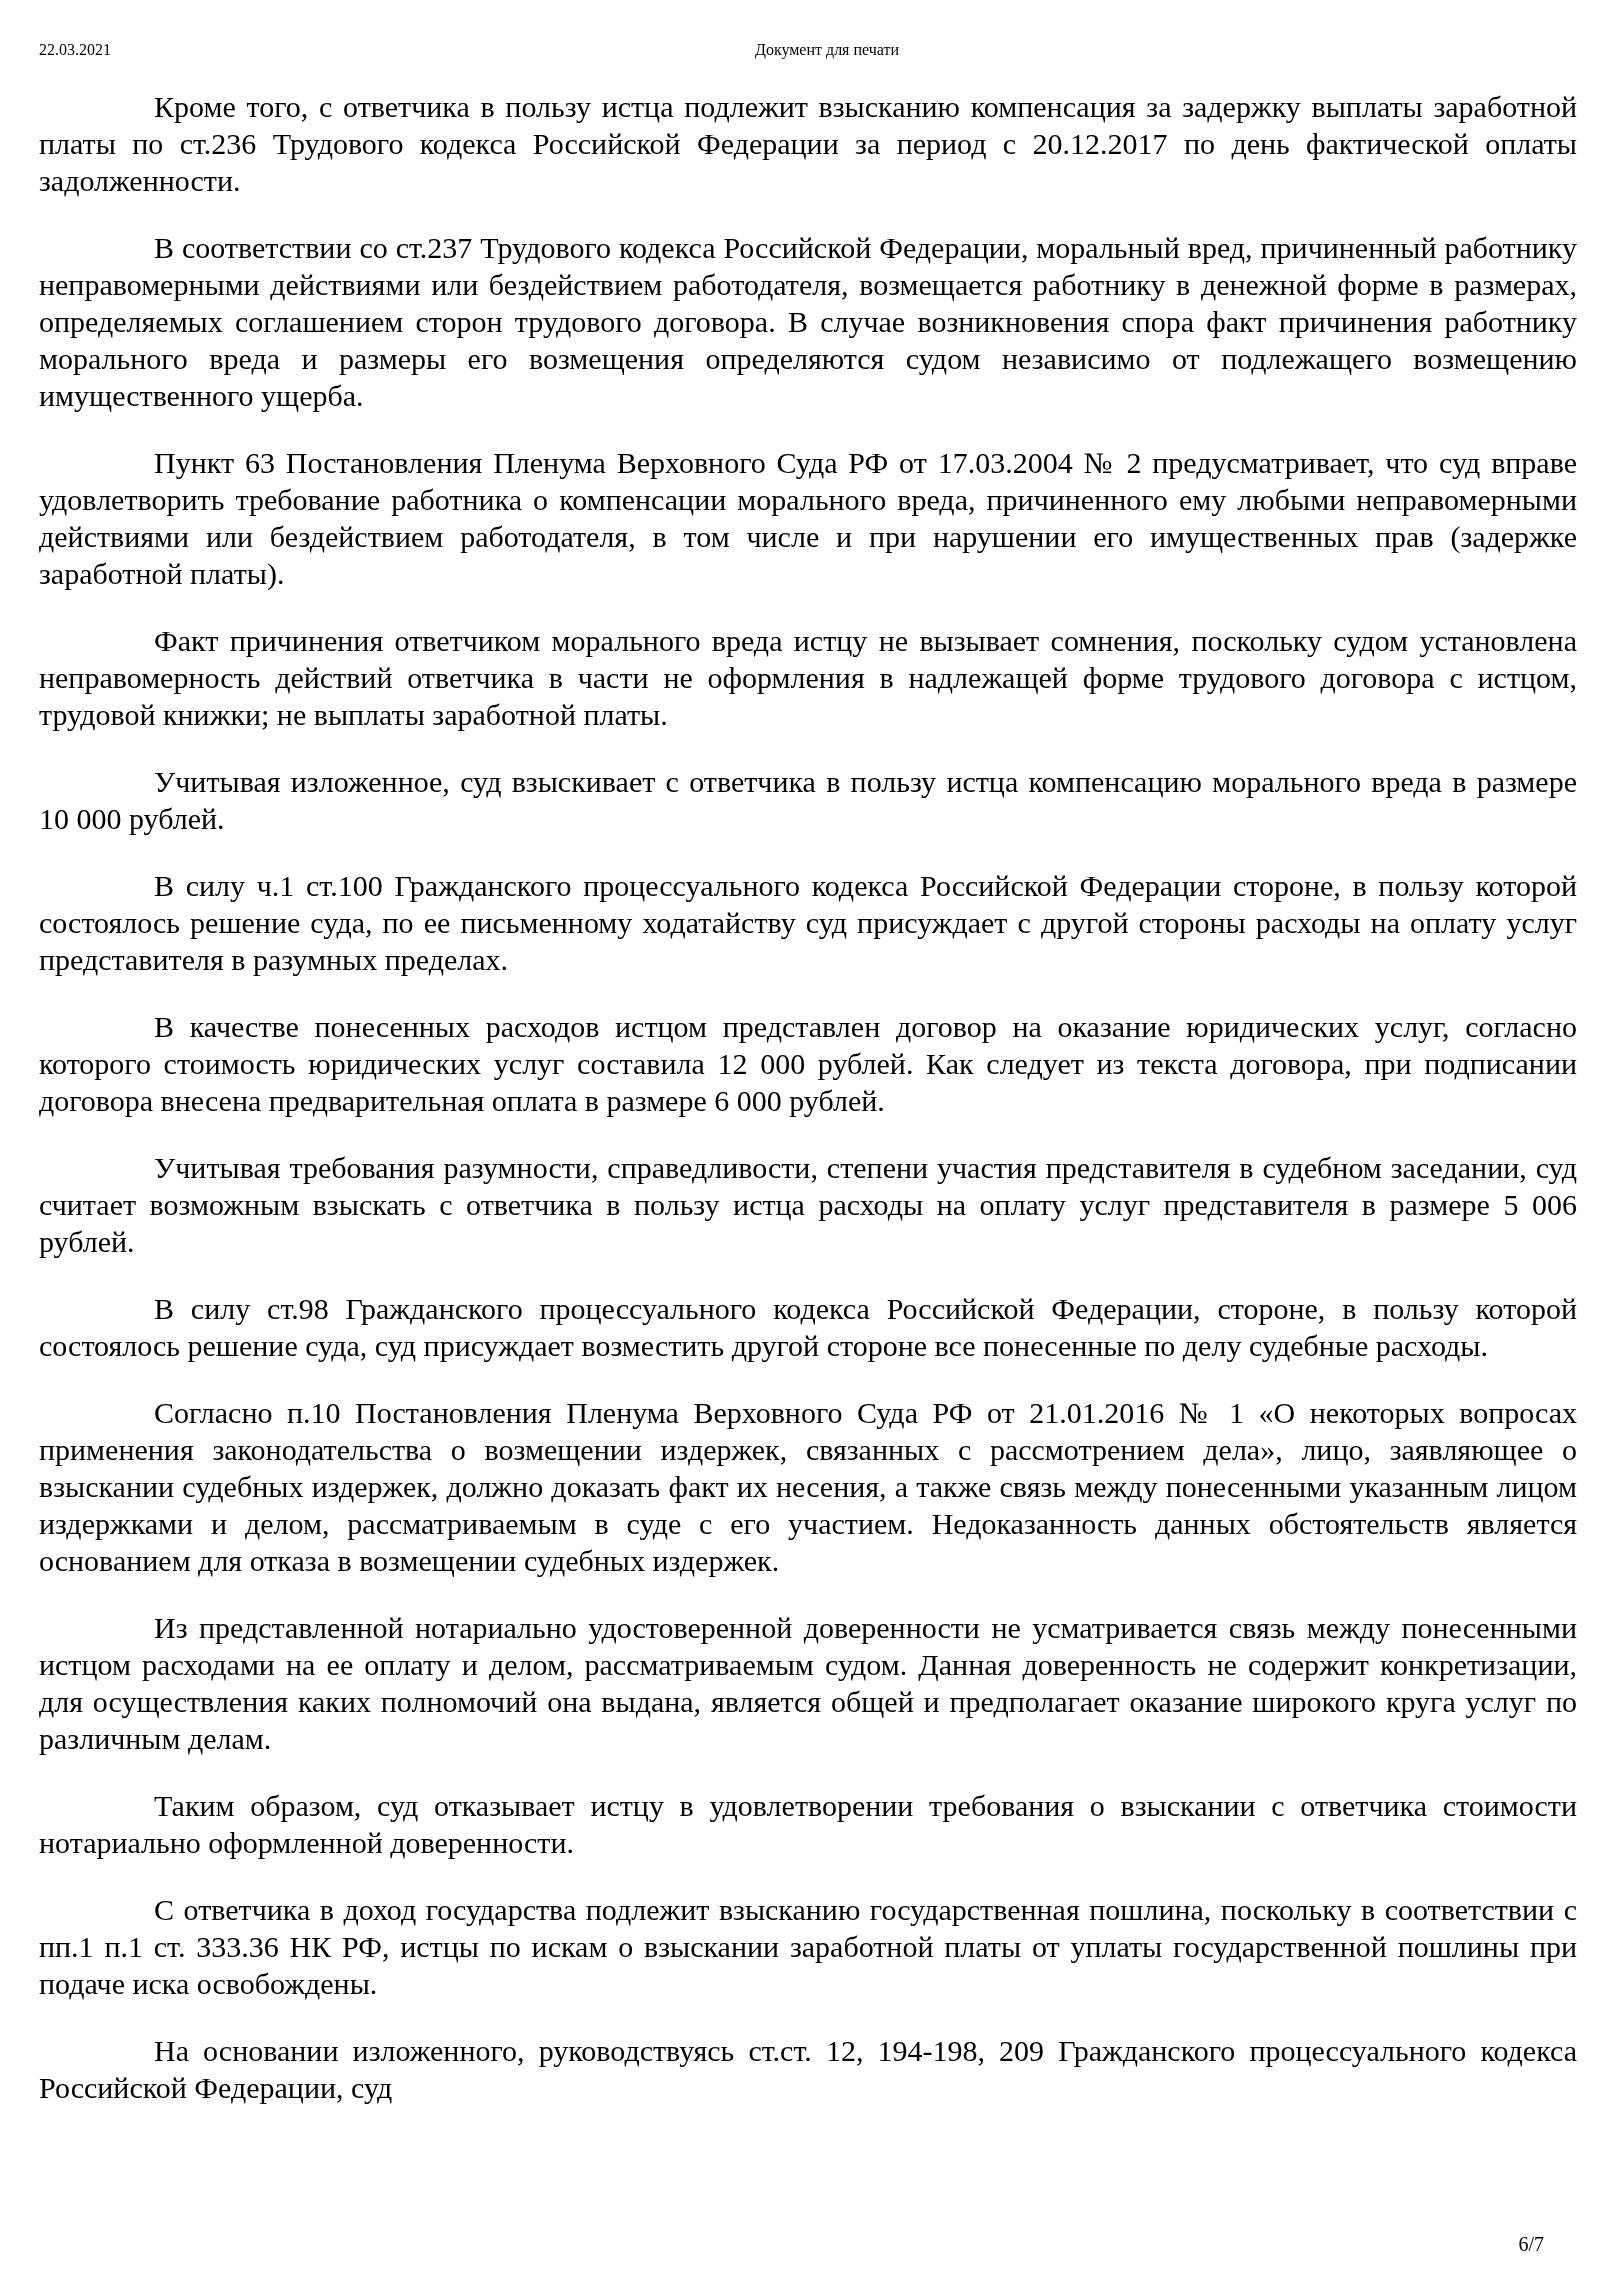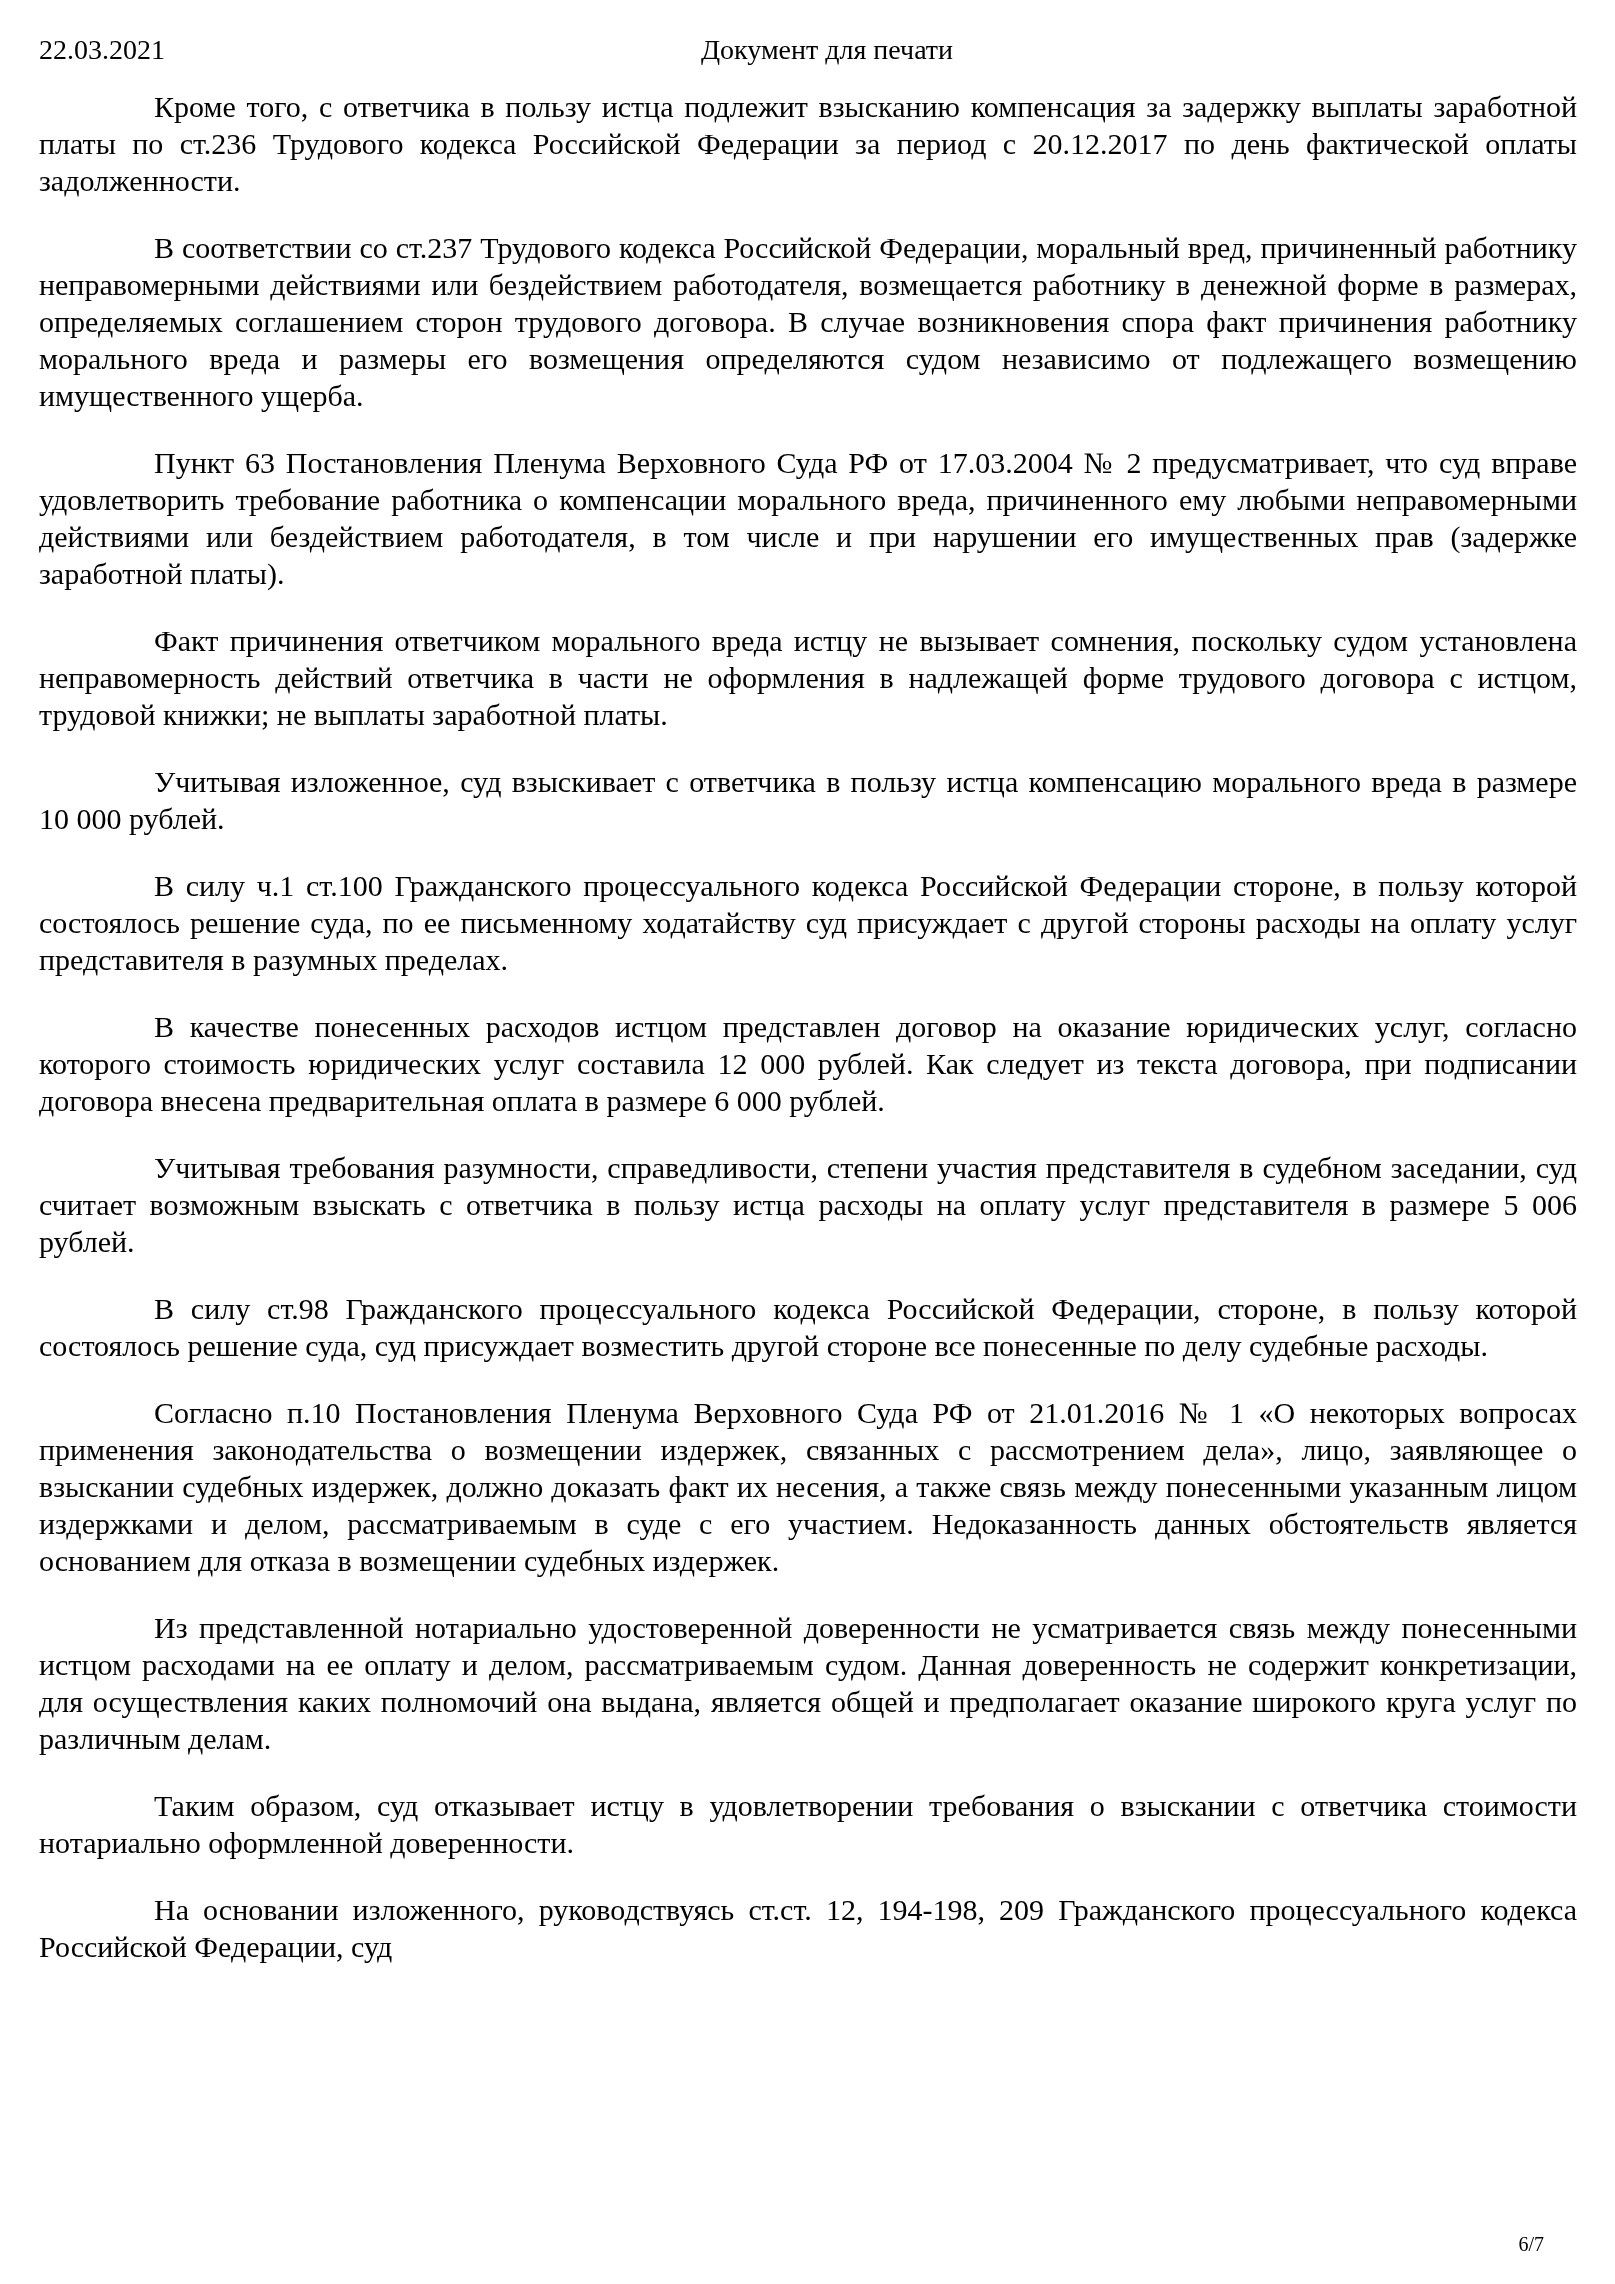--- a/index.html
+++ b/index.html
@@ -17,21 +17,21 @@
   .page {
     position: relative;
     box-sizing: border-box;
     width: 1616px;
     height: 2284px;
     padding: 37px 39px 0 39px;
   }
   .header {
     position: relative;
     height: 26px;
-    font-size: 28px;
+    font-size: 16px;
     line-height: 25px;
     white-space: nowrap;
     font-family: Liberation Serif, serif;
   }
   .header .date {
     position: absolute;
     left: 0;
     top: 0;
   }
   .header .title {
@@ -75,20 +75,21 @@
     <p>Пункт 63 Постановления Пленума Верховного Суда РФ от 17.03.2004 № 2 предусматривает, что суд вправе удовлетворить требование работника о компенсации морального вреда, причиненного ему любыми неправомерными действиями или бездействием работодателя, в том числе и при нарушении его имущественных прав (задержке заработной платы).</p>
     <p>Факт причинения ответчиком морального вреда истцу не вызывает сомнения, поскольку судом установлена неправомерность действий ответчика в части не оформления в надлежащей форме трудового договора с истцом, трудовой книжки; не выплаты заработной платы.</p>
     <p>Учитывая изложенное, суд взыскивает с ответчика в пользу истца компенсацию морального вреда в размере 10 000 рублей.</p>
     <p>В силу ч.1 ст.100 Гражданского процессуального кодекса Российской Федерации стороне, в пользу которой состоялось решение суда, по ее письменному ходатайству суд присуждает с другой стороны расходы на оплату услуг представителя в разумных пределах.</p>
     <p>В качестве понесенных расходов истцом представлен договор на оказание юридических услуг, согласно которого стоимость юридических услуг составила 12 000 рублей. Как следует из текста договора, при подписании договора внесена предварительная оплата в размере 6 000 рублей.</p>
     <p>Учитывая требования разумности, справедливости, степени участия представителя в судебном заседании, суд считает возможным взыскать с ответчика в пользу истца расходы на оплату услуг представителя в размере 5 006 рублей.</p>
     <p>В силу ст.98 Гражданского процессуального кодекса Российской Федерации, стороне, в пользу которой состоялось решение суда, суд присуждает возместить другой стороне все понесенные по делу судебные расходы.</p>
     <p>Согласно п.10 Постановления Пленума Верховного Суда РФ от 21.01.2016 № 1 «О некоторых вопросах применения законодательства о возмещении издержек, связанных с рассмотрением дела», лицо, заявляющее о взыскании судебных издержек, должно доказать факт их несения, а также связь между понесенными указанным лицом издержками и делом, рассматриваемым в суде с его участием. Недоказанность данных обстоятельств является основанием для отказа в возмещении судебных издержек.</p>
     <p>Из представленной нотариально удостоверенной доверенности не усматривается связь между понесенными истцом расходами на ее оплату и делом, рассматриваемым судом. Данная доверенность не содержит конкретизации, для осуществления каких полномочий она выдана, является общей и предполагает оказание широкого круга услуг по различным делам.</p>
     <p>Таким образом, суд отказывает истцу в удовлетворении требования о взыскании с ответчика стоимости нотариально оформленной доверенности.</p>
+    <p>С ответчика в доход государства подлежит взысканию государственная пошлина, поскольку в соответствии с пп.1 п.1 ст. 333.36 НК РФ, истцы по искам о взыскании заработной платы от уплаты государственной пошлины при подаче иска освобождены.</p>
     <p>На основании изложенного, руководствуясь ст.ст. 12, 194-198, 209 Гражданского процессуального кодекса Российской Федерации, суд</p>
   </div>
 
   <div class="footer">
     <span>6/7</span>
   </div>
 
 </div>
 
 

